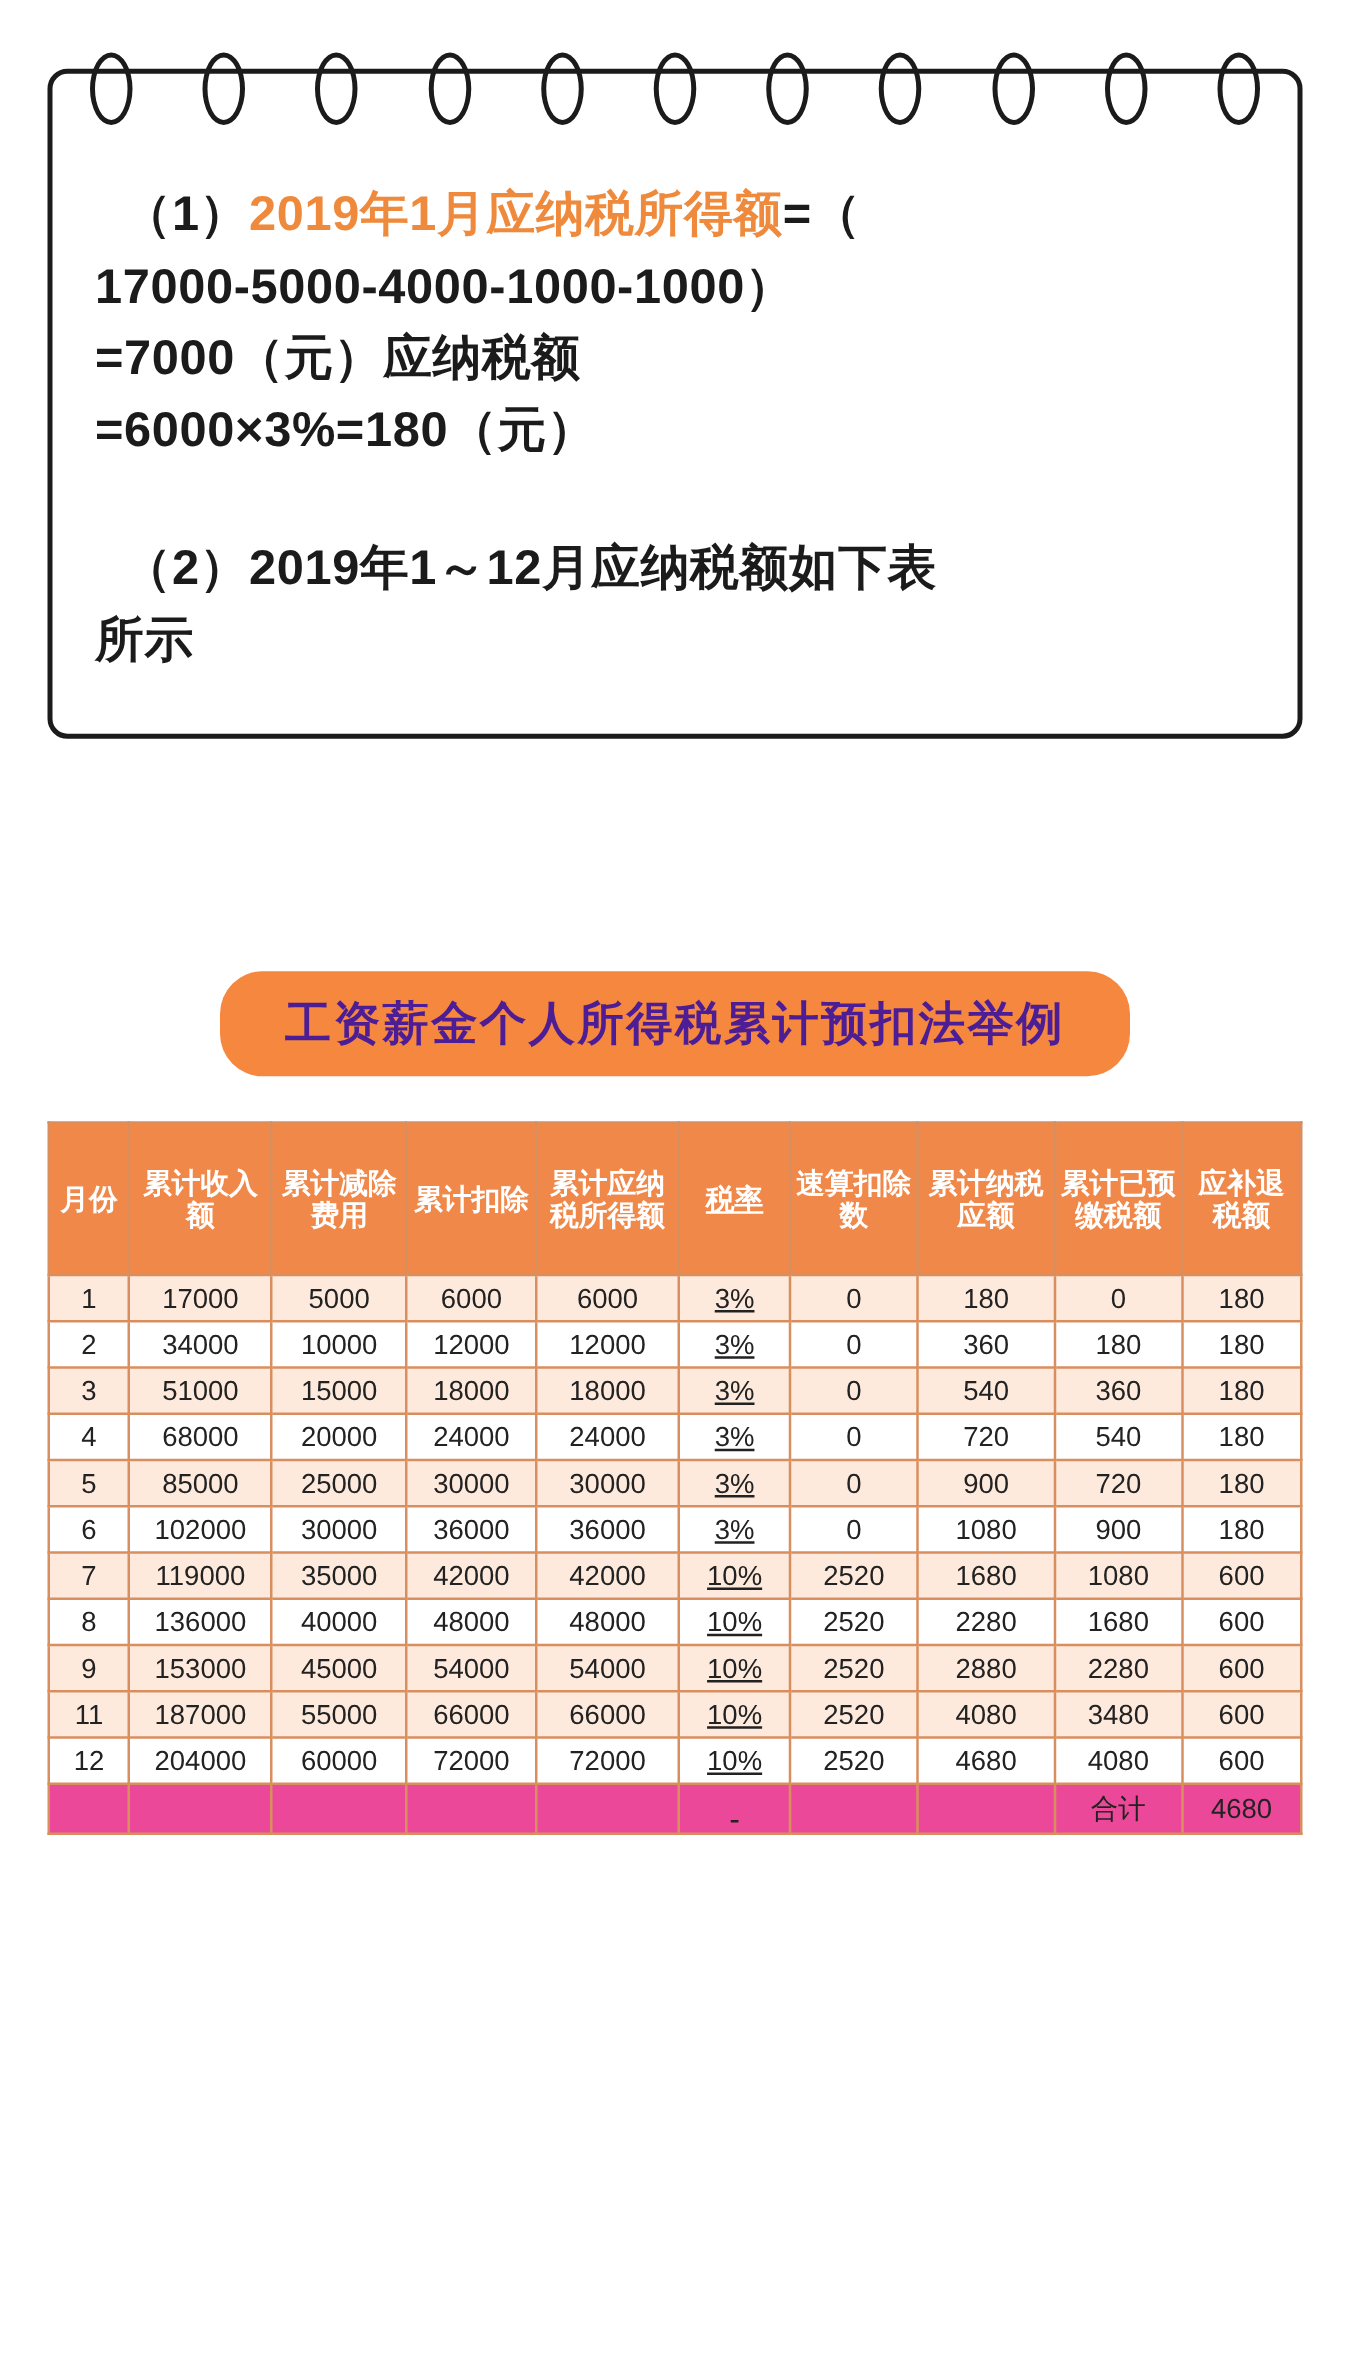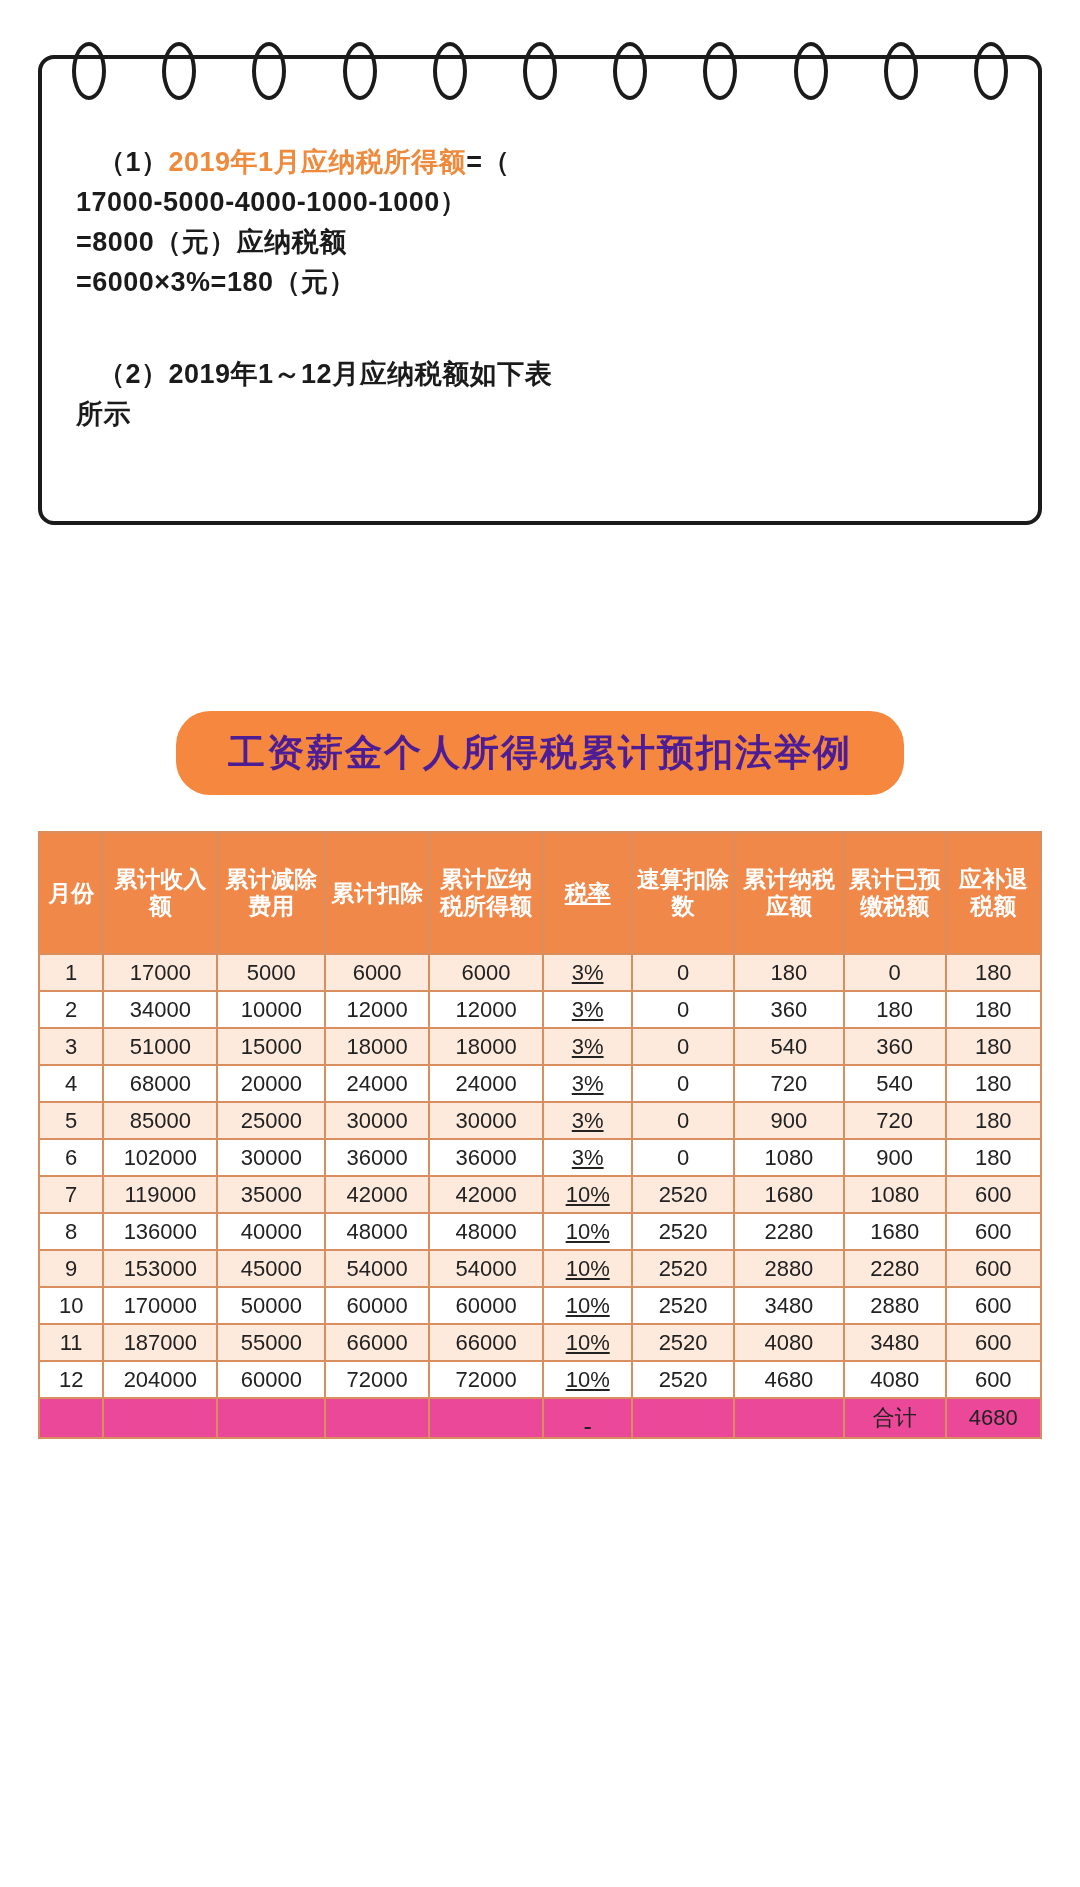--- a/index.html
+++ b/index.html
@@ -39,21 +39,21 @@
     background: transparent;
   }
   .notebook {
     border: 4px solid #1b1b1b;
     border-radius: 16px;
     background: #ffffff;
     padding: 84px 34px 46px 34px;
     min-height: 470px;
   }
   .para {
-    font-size: 27px;
+    font-size: 39px;
     font-weight: bold;
     color: #1b1b1b;
     line-height: 1.48;
     letter-spacing: 0.5px;
   }
   .para.indent { text-indent: 22px; }
   .hl { color: #ef8a3c; }
   .gap { height: 52px; }
 
   
@@ -129,21 +129,21 @@
     <span class="ring"></span>
     <span class="ring"></span>
     <span class="ring"></span>
     <span class="ring"></span>
     <span class="ring"></span>
     <span class="ring"></span>
   </div>
   <div class="notebook">
     <div class="para indent"><span>（1）</span><span class="hl">2019年1月应纳税所得额</span><span>=（</span></div>
     <div class="para">17000-5000-4000-1000-1000）</div>
-    <div class="para">=8000（元）应纳税额</div>
+    <div class="para">=7000（元）应纳税额</div>
     <div class="para">=6000×3%=180（元）</div>
     <div class="gap"></div>
     <div class="para indent">（2）2019年1～12月应纳税额如下表</div>
     <div class="para">所示</div>
   </div>
 </div>
 
 <div class="pill-wrap">
   <div class="pill">工资薪金个人所得税累计预扣法举例</div>
 </div>
@@ -266,32 +266,20 @@
           <td class="c1">153000</td>
           <td class="c2">45000</td>
           <td class="c3">54000</td>
           <td class="c4">54000</td>
           <td class="c5">10%</td>
           <td class="c6">2520</td>
           <td class="c7">2880</td>
           <td class="c8">2280</td>
           <td class="c9">600</td>
         </tr>
-        <tr class="even">
-          <td class="c0">10</td>
-          <td class="c1">170000</td>
-          <td class="c2">50000</td>
-          <td class="c3">60000</td>
-          <td class="c4">60000</td>
-          <td class="c5">10%</td>
-          <td class="c6">2520</td>
-          <td class="c7">3480</td>
-          <td class="c8">2880</td>
-          <td class="c9">600</td>
-        </tr>
         <tr class="odd">
           <td class="c0">11</td>
           <td class="c1">187000</td>
           <td class="c2">55000</td>
           <td class="c3">66000</td>
           <td class="c4">66000</td>
           <td class="c5">10%</td>
           <td class="c6">2520</td>
           <td class="c7">4080</td>
           <td class="c8">3480</td>

